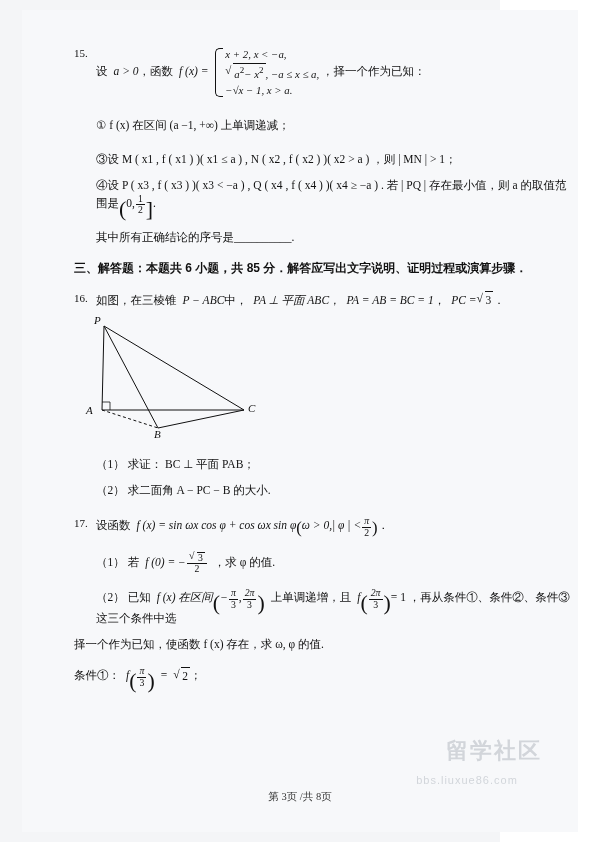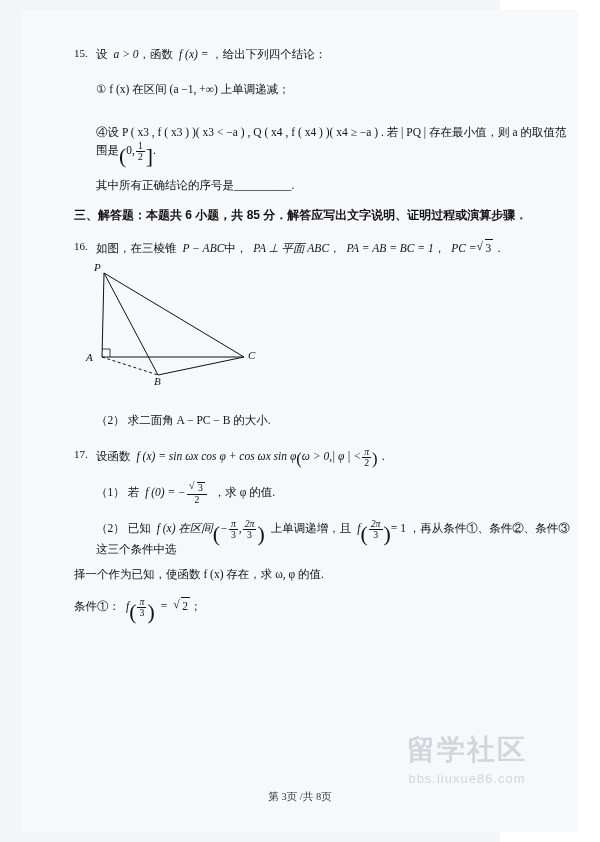--- a/index.html
+++ b/index.html
@@ -163,57 +163,64 @@
   .watermark {
     position: absolute;
     right: 36px;
     bottom: 46px;
     width: 150px;
     text-align: center;
     opacity: 0.92;
   }
   .wm-title {
     font-family: "Liberation Sans", sans-serif;
-    font-size: 28px;
+    font-size: 22px;
     font-weight: bold;
     color: #cfd3d8;
     letter-spacing: 2px;
+    text-align: right;
   }
   .wm-sub {
     font-family: "Liberation Sans", sans-serif;
-    font-size: 13px;
+    font-size: 11px;
     color: #cfd3d8;
     letter-spacing: 1px;
-    margin-top: 2px;
+    margin-top: 8px;
   }
   .sp { display: inline-block; width: 6px; }
   .gap-s { height: 9px; }
   .gap-m { height: 14px; }
   .gap-l { height: 18px; }
 </style>
 </head>
 <body>
 
 <div class="page">
   <div class="paper">
 
     <div class="content">
 
       <div class="row">
         <span class="q-num">15.</span>
         <div class="q-body">
           <span>设</span><span class="sp"></span><span class="mathvar">a &gt; 0</span><span>，函数</span><span class="sp"></span><span class="mathvar">f (x) =</span>
-          <span>，给出下列四个结论：</span>
+          <span class="piece-wrap">
+            <span class="line mathvar">x + 2, x &lt; −a,</span>
+            <span class="line"><span class="sqrt"><span class="radicand"><span class="mathvar">a</span><sup>2</sup><span class="mathvar">− x</span><sup>2</sup></span></span><span class="mathvar">, −a ≤ x ≤ a,</span></span>
+            <span class="line mathvar">−√x − 1, x &gt; a.</span>
+          </span>
+          <span>，择一个作为已知：</span>
         </div>
       </div>
 
       <div class="gap-l"></div>
       <div class="row q-body">① f (x) 在区间 (a −1, +∞) 上单调递减；</div>
       <div class="gap-s"></div>
       <div class="gap-s"></div>
+      <div class="row q-body">③设 M ( x1 , f ( x1 ) )( x1 ≤ a ) , N ( x2 , f ( x2 ) )( x2 &gt; a ) ，则 | MN | &gt; 1；</div>
       <div class="gap-s"></div>
       <div class="row q-body">
         <span>④设 P ( x3 , f ( x3 ) )( x3 &lt; −a ) , Q ( x4 , f ( x4 ) )( x4 ≥ −a ) . 若 | PQ | 存在最小值，则 a 的取值范围是</span><span class="big-brack">(</span><span>0,</span><span class="frac"><span class="num">1</span><span class="den">2</span></span><span class="big-brack">]</span><span>.</span>
       </div>
 
       <div class="gap-m"></div>
       <div class="row q-body">其中所有正确结论的序号是__________.</div>
 
       <div class="gap-m"></div>
       <div class="row section-head">三、解答题：本题共 6 小题，共 85 分．解答应写出文字说明、证明过程或演算步骤．</div>
@@ -241,20 +248,21 @@
 
           <polyline points="6,84 14,84 14,92" fill="none" stroke="#111" stroke-width="0.8"></polyline>
         </svg>
         <span class="fig-label" style="left:-2px; top:-4px;">P</span>
         <span class="fig-label" style="left:-10px; top:86px;">A</span>
         <span class="fig-label" style="left:58px; top:110px;">B</span>
         <span class="fig-label" style="left:152px; top:84px;">C</span>
       </div>
 
       <div class="gap-l"></div>
+      <div class="row sub-item">（1） 求证： BC ⊥ 平面 PAB；</div>
       <div class="gap-s"></div>
       <div class="row sub-item">（2） 求二面角 A − PC − B 的大小.</div>
 
       <div class="gap-l"></div>
 
       <div class="row">
         <span class="q-num">17.</span>
         <div class="q-body">
           <span>设函数</span><span class="sp"></span><span class="mathvar">f (x) = sin ωx cos φ + cos ωx sin φ</span><span class="mid-paren">(</span><span class="mathvar">ω &gt; 0,| φ | &lt;</span><span class="frac"><span class="num mathvar">π</span><span class="den">2</span></span><span class="mid-paren">)</span><span>．</span>
         </div>

